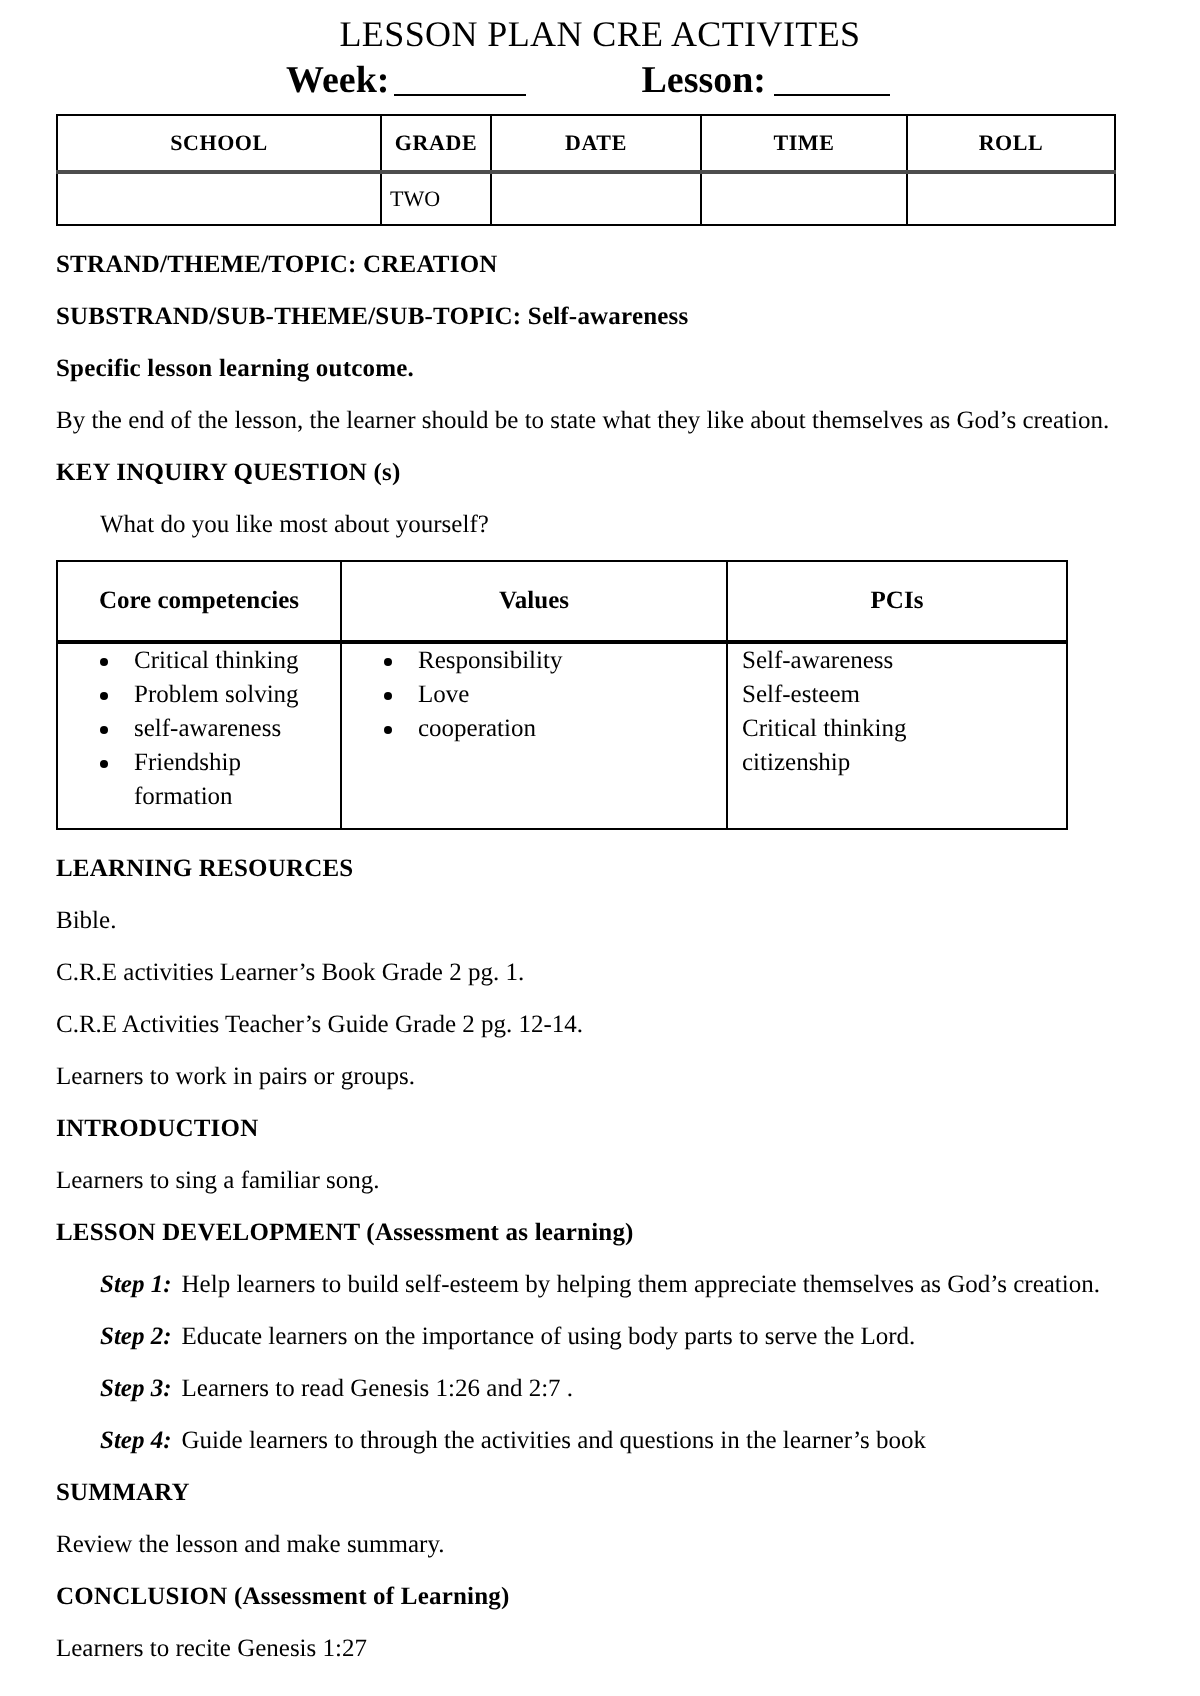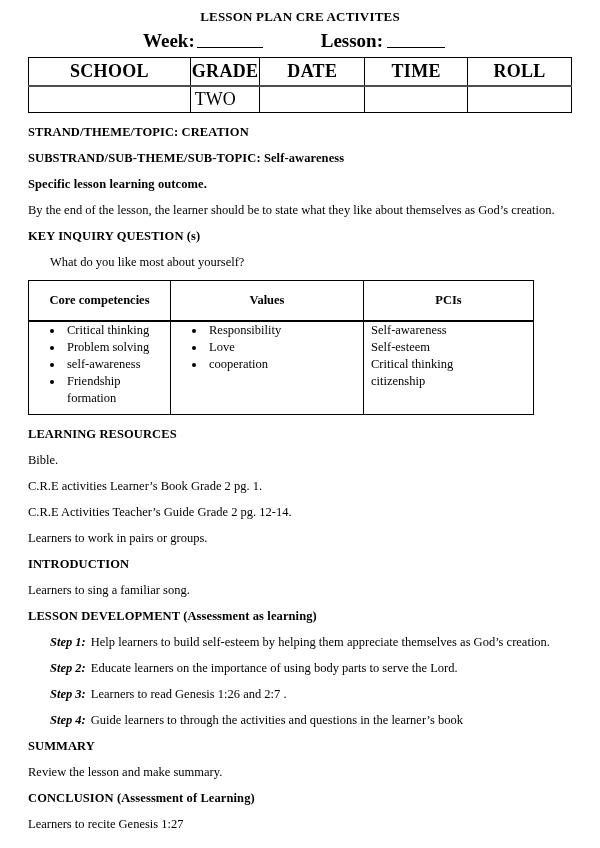--- a/index.html
+++ b/index.html
@@ -12,22 +12,22 @@
     -webkit-font-smoothing: antialiased;
   }
   .page {
     box-sizing: border-box;
     width: 600px; height: 848px;
     padding: 10px 28px 0 28px;
     overflow: hidden;
   }
   .doc-title {
     text-align: center;
-    font-weight: bold;
-    font-size: 13px;
+    font-weight: normal;
+    font-size: 18px;
     line-height: 14px;
     margin: 0 0 10px 0;
     letter-spacing: .2px;
   }
   .week-line {
     display: flex;
     align-items: flex-end;
     margin: 0 0 9px 115px;
     font-weight: bold;
     font-size: 19px;
@@ -39,21 +39,21 @@
     height: 13px;
   }
   .blank-week { width: 66px; margin-left: 2px; }
   .blank-lesson { width: 58px; margin-left: 4px; }
   .lesson-label { margin-left: 58px; font-family: Liberation Serif, serif; }
 
   table { border-collapse: collapse; table-layout: fixed; }
   .info-table { margin: 0 0 4px 0; }
   .info-table th, .info-table td {
     border: 1px solid #000;
-    font-size: 18px;
+    font-size: 11px;
     overflow: hidden;
     white-space: nowrap;
   }
   .info-table th {
     font-weight: bold;
     text-align: center;
     height: 25px;
     border-bottom: 2.5px solid #4d4d4d;
     letter-spacing: .3px;
   }

